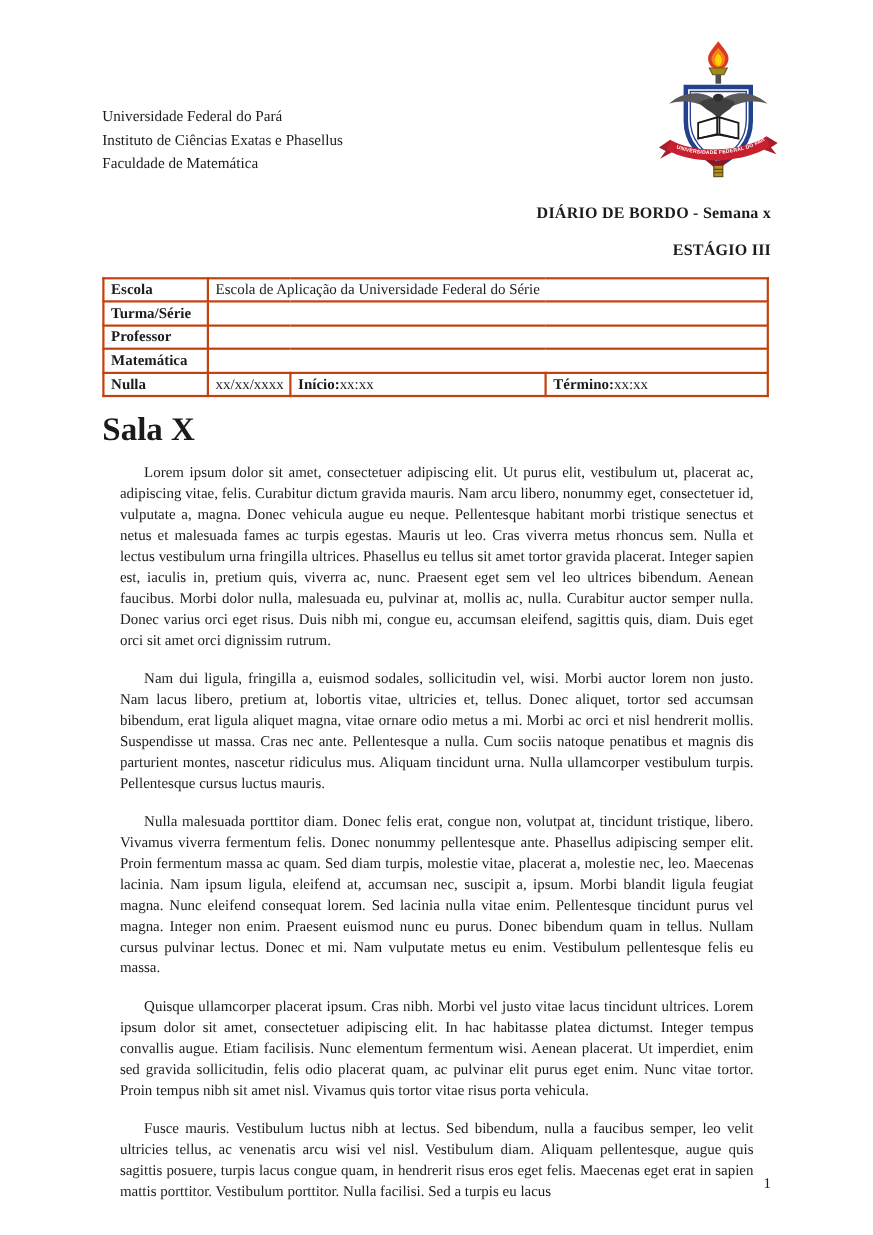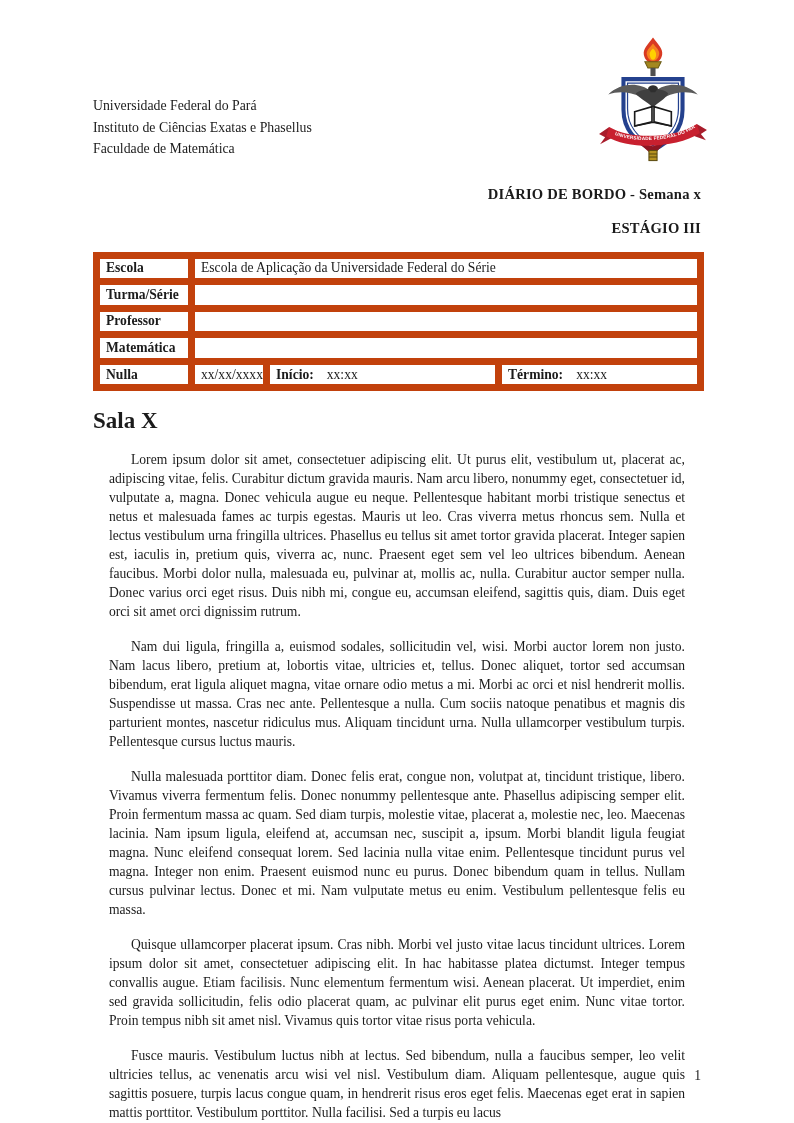--- a/index.html
+++ b/index.html
@@ -13,29 +13,29 @@
 
   .title { text-align:right; font-weight:bold; font-size:14.6px; letter-spacing:0.2px; }
   .title-main { margin-top:26px; }
   .title-sub  { margin-top:17px; }
 
   table.info {
     border-collapse:collapse; width:604px; margin-top:15px;
     table-layout:fixed; font-size:13.6px;
   }
   table.info td {
-    border:7px solid #c2410c; padding:1px 6px; height:17.6px;
+    border:2px solid #c2410c; padding:1px 6px; height:17.6px;
     vertical-align:middle; overflow:hidden; white-space:nowrap;
   }
   td.lbl { font-weight:bold; }
   .inline-lbl { font-weight:bold; }
-  .inline-val { margin-left:13px; }
+  .inline-val { }
   .obs-val { margin-left:5px; font-weight:normal; }
 
-  .section-heading { font-size:23px; font-weight:bold; margin-top:17px; line-height:26px; }
+  .section-heading { font-size:30px; font-weight:bold; margin-top:17px; line-height:26px; }
 
   .paras { margin-top:8px; }
   .para {
     font-size:13.6px; line-height:19px; text-align:justify;
     text-indent:22px; margin:16px;
   }
 
   .page-number {
     position:absolute; top:1068px; right:93px; font-size:13.6px;
   }

